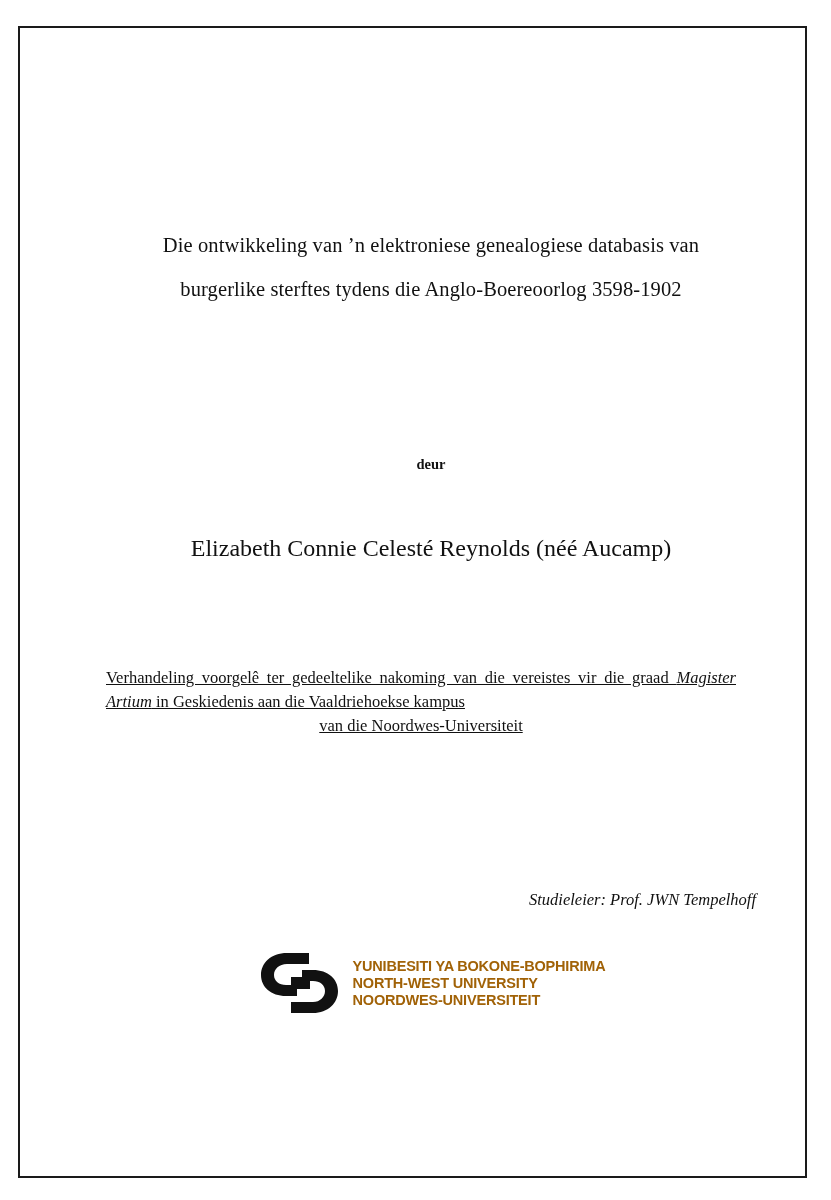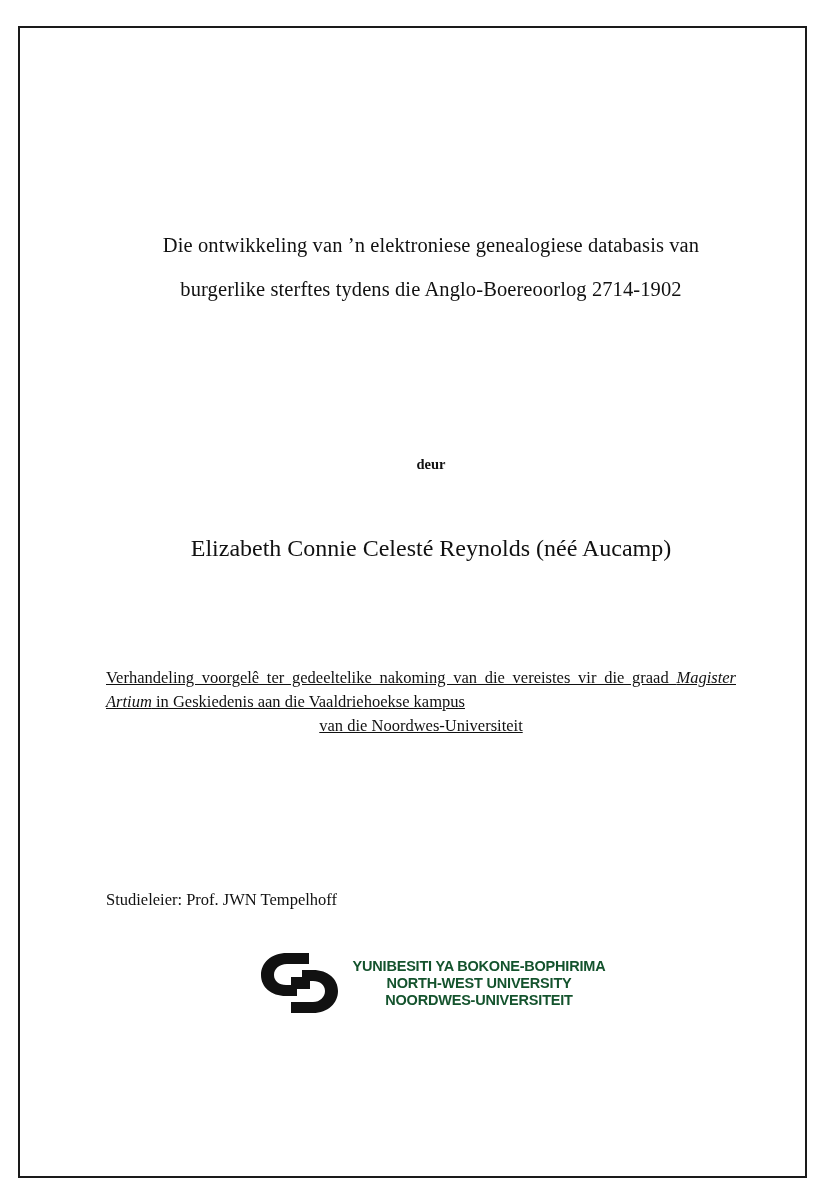--- a/index.html
+++ b/index.html
@@ -74,56 +74,56 @@
   .abstract-block .para-last {
     text-align: center;
   }
   .abstract-block em {
     font-style: italic;
   }
   .supervisor-block {
     margin-top: 150px;
     font-size: 16.5px;
     line-height: 23px;
-    text-align: left;
+    text-align: right;
+    font-style: italic;
   }
   .logo-wrap {
     margin-top: 36px;
     display: flex;
     align-items: center;
     justify-content: center;
     gap: 10px;
   }
   .logo-mark {
     width: 86px;
     height: 72px;
     position: relative;
     flex: 0 0 auto;
   }
   .logo-text {
     font-family: "Liberation Sans", sans-serif;
     font-size: 14.5px;
     line-height: 17px;
     font-weight: bold;
     letter-spacing: -0.2px;
-    color: #14532d;
+    color: #a16207;
     white-space: nowrap;
-    text-align: center;
   }
 </style>
 </head>
 <body>
 
 <div class="page">
   <div class="page-frame">
     <div class="content">
 
       <div class="title">
         <span class="line">Die ontwikkeling van ’n elektroniese genealogiese databasis van</span>
-        <span class="line">burgerlike sterftes tydens die Anglo-Boereoorlog 2714-1902</span>
+        <span class="line">burgerlike sterftes tydens die Anglo-Boereoorlog 3598-1902</span>
       </div>
 
       <div class="byword">deur</div>
 
       <div class="author">Elizabeth Connie Celesté Reynolds (néé Aucamp)</div>
 
       <div class="abstract-block">
         <div class="para"><span>Verhandeling voorgelê ter gedeeltelike nakoming van die vereistes vir die graad </span><em>Magister Artium</em><span> in Geskiedenis aan die Vaaldriehoekse kampus</span></div>
         <div class="para-last">van die Noordwes-Universiteit</div>
       </div>

